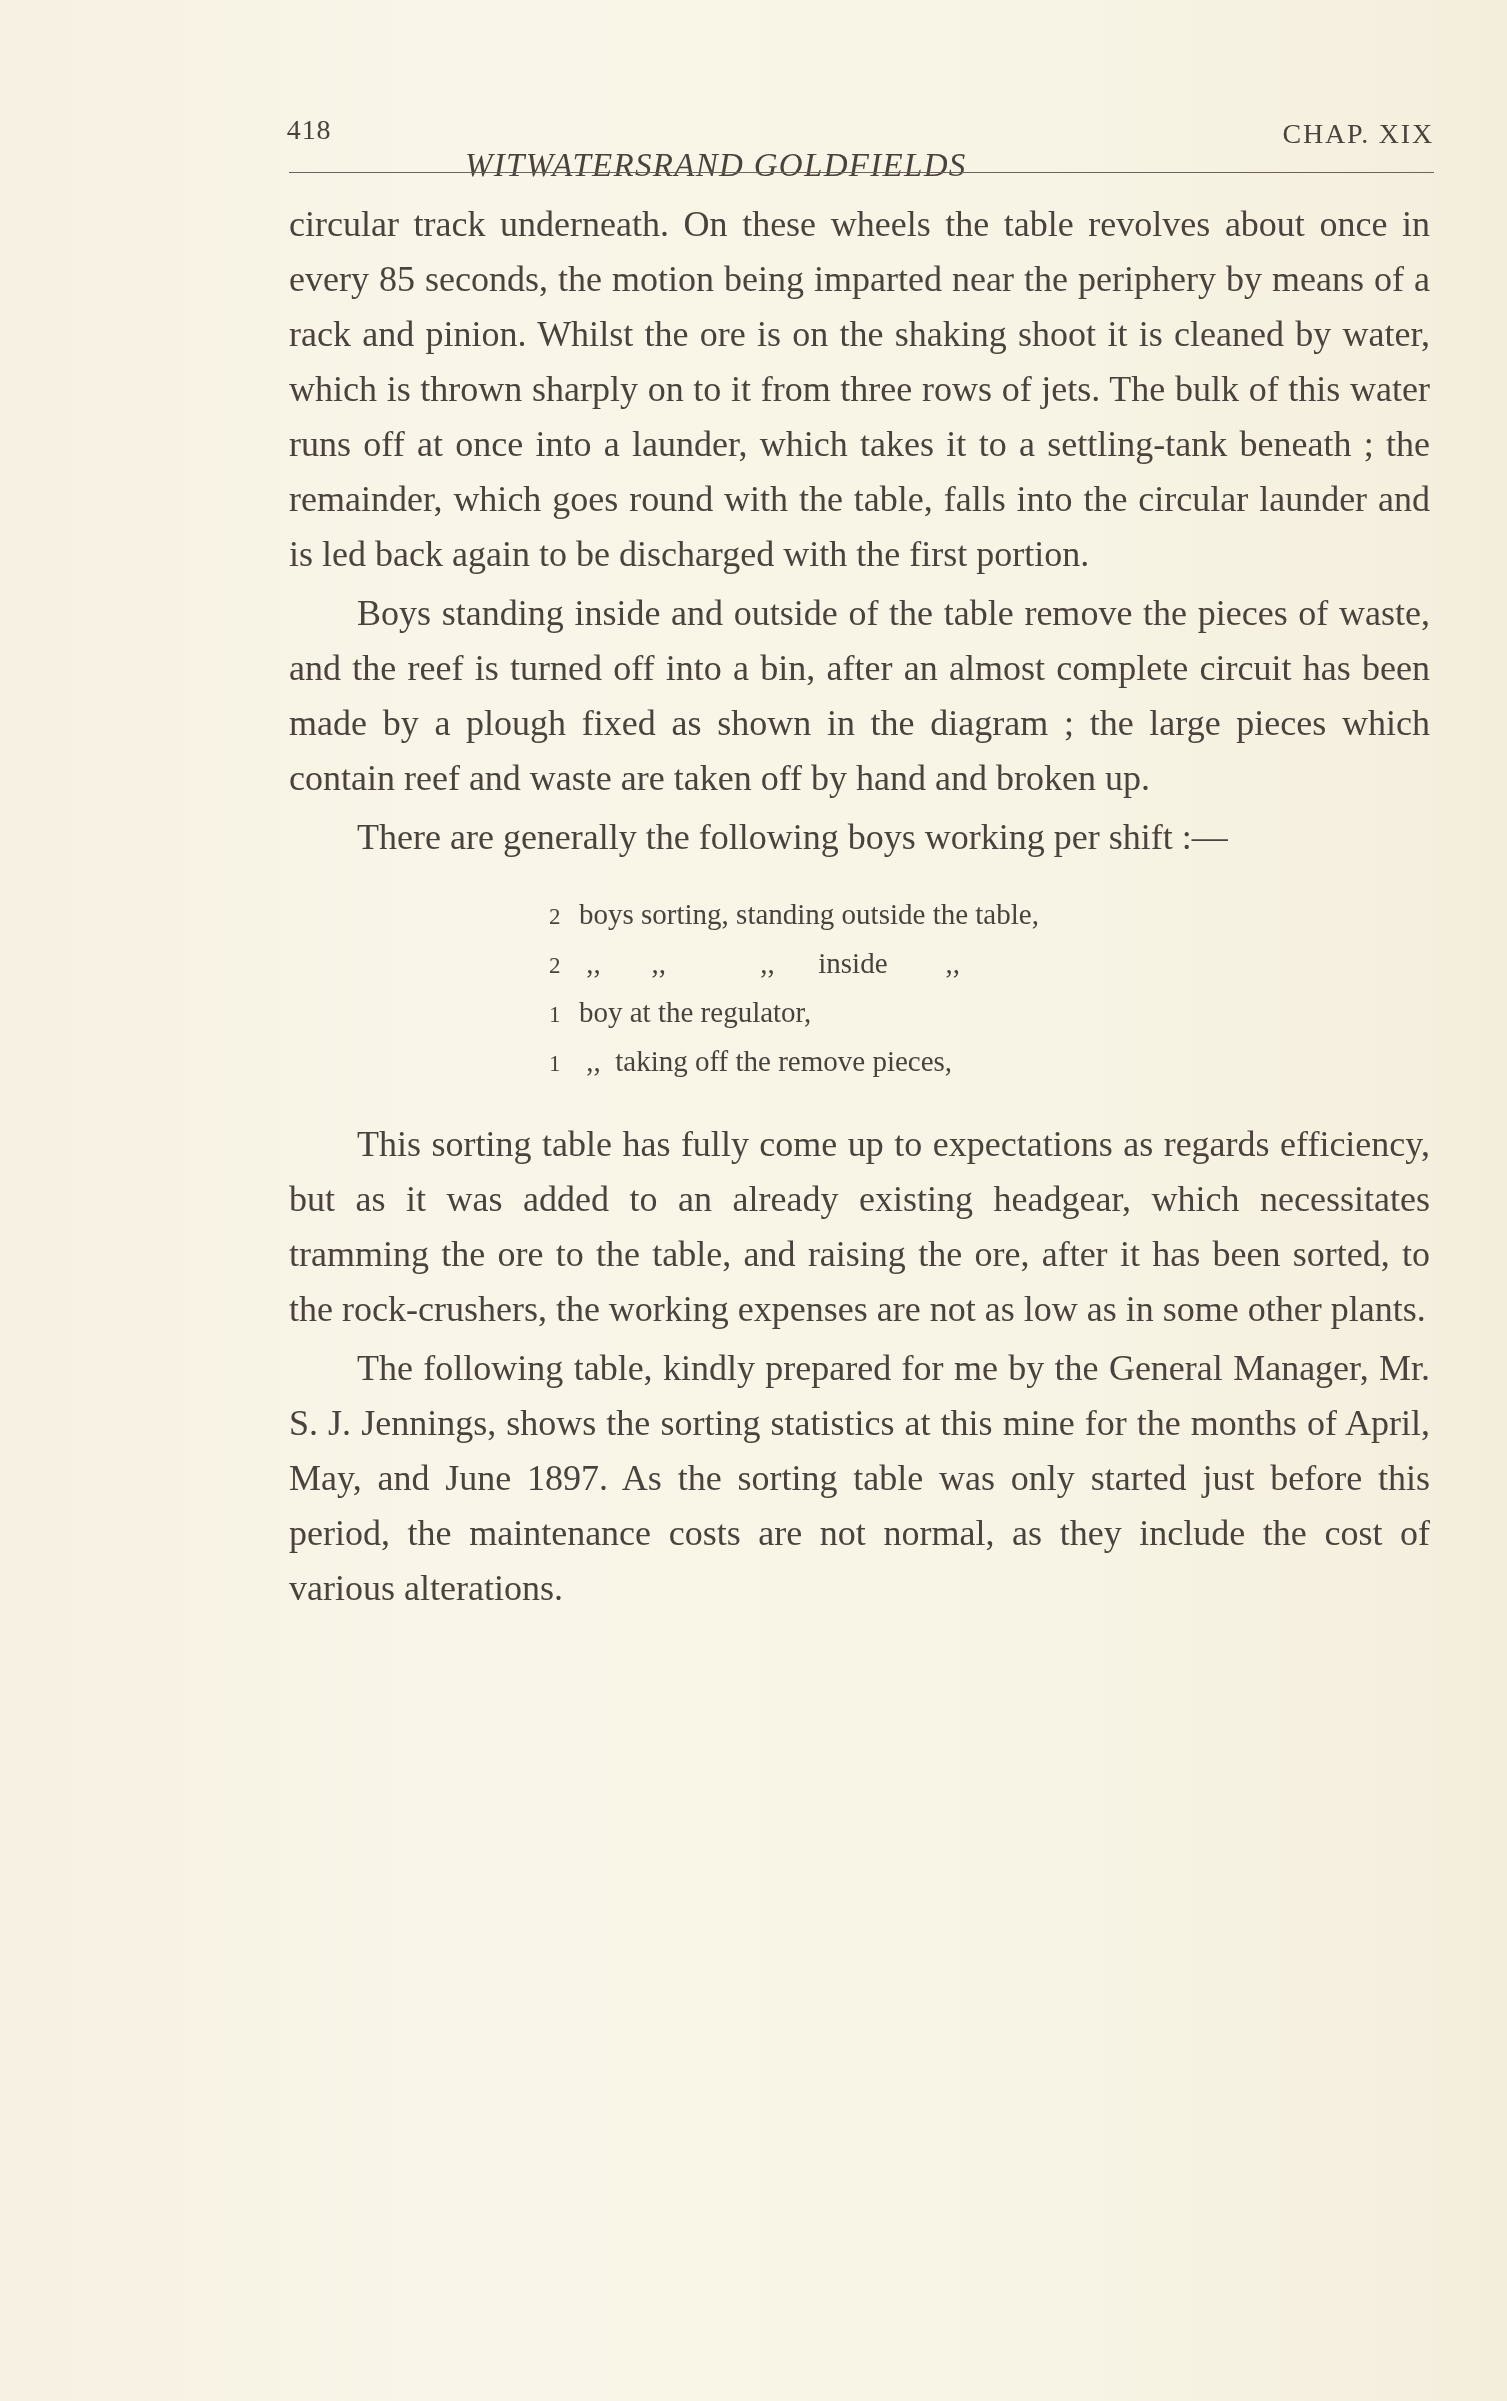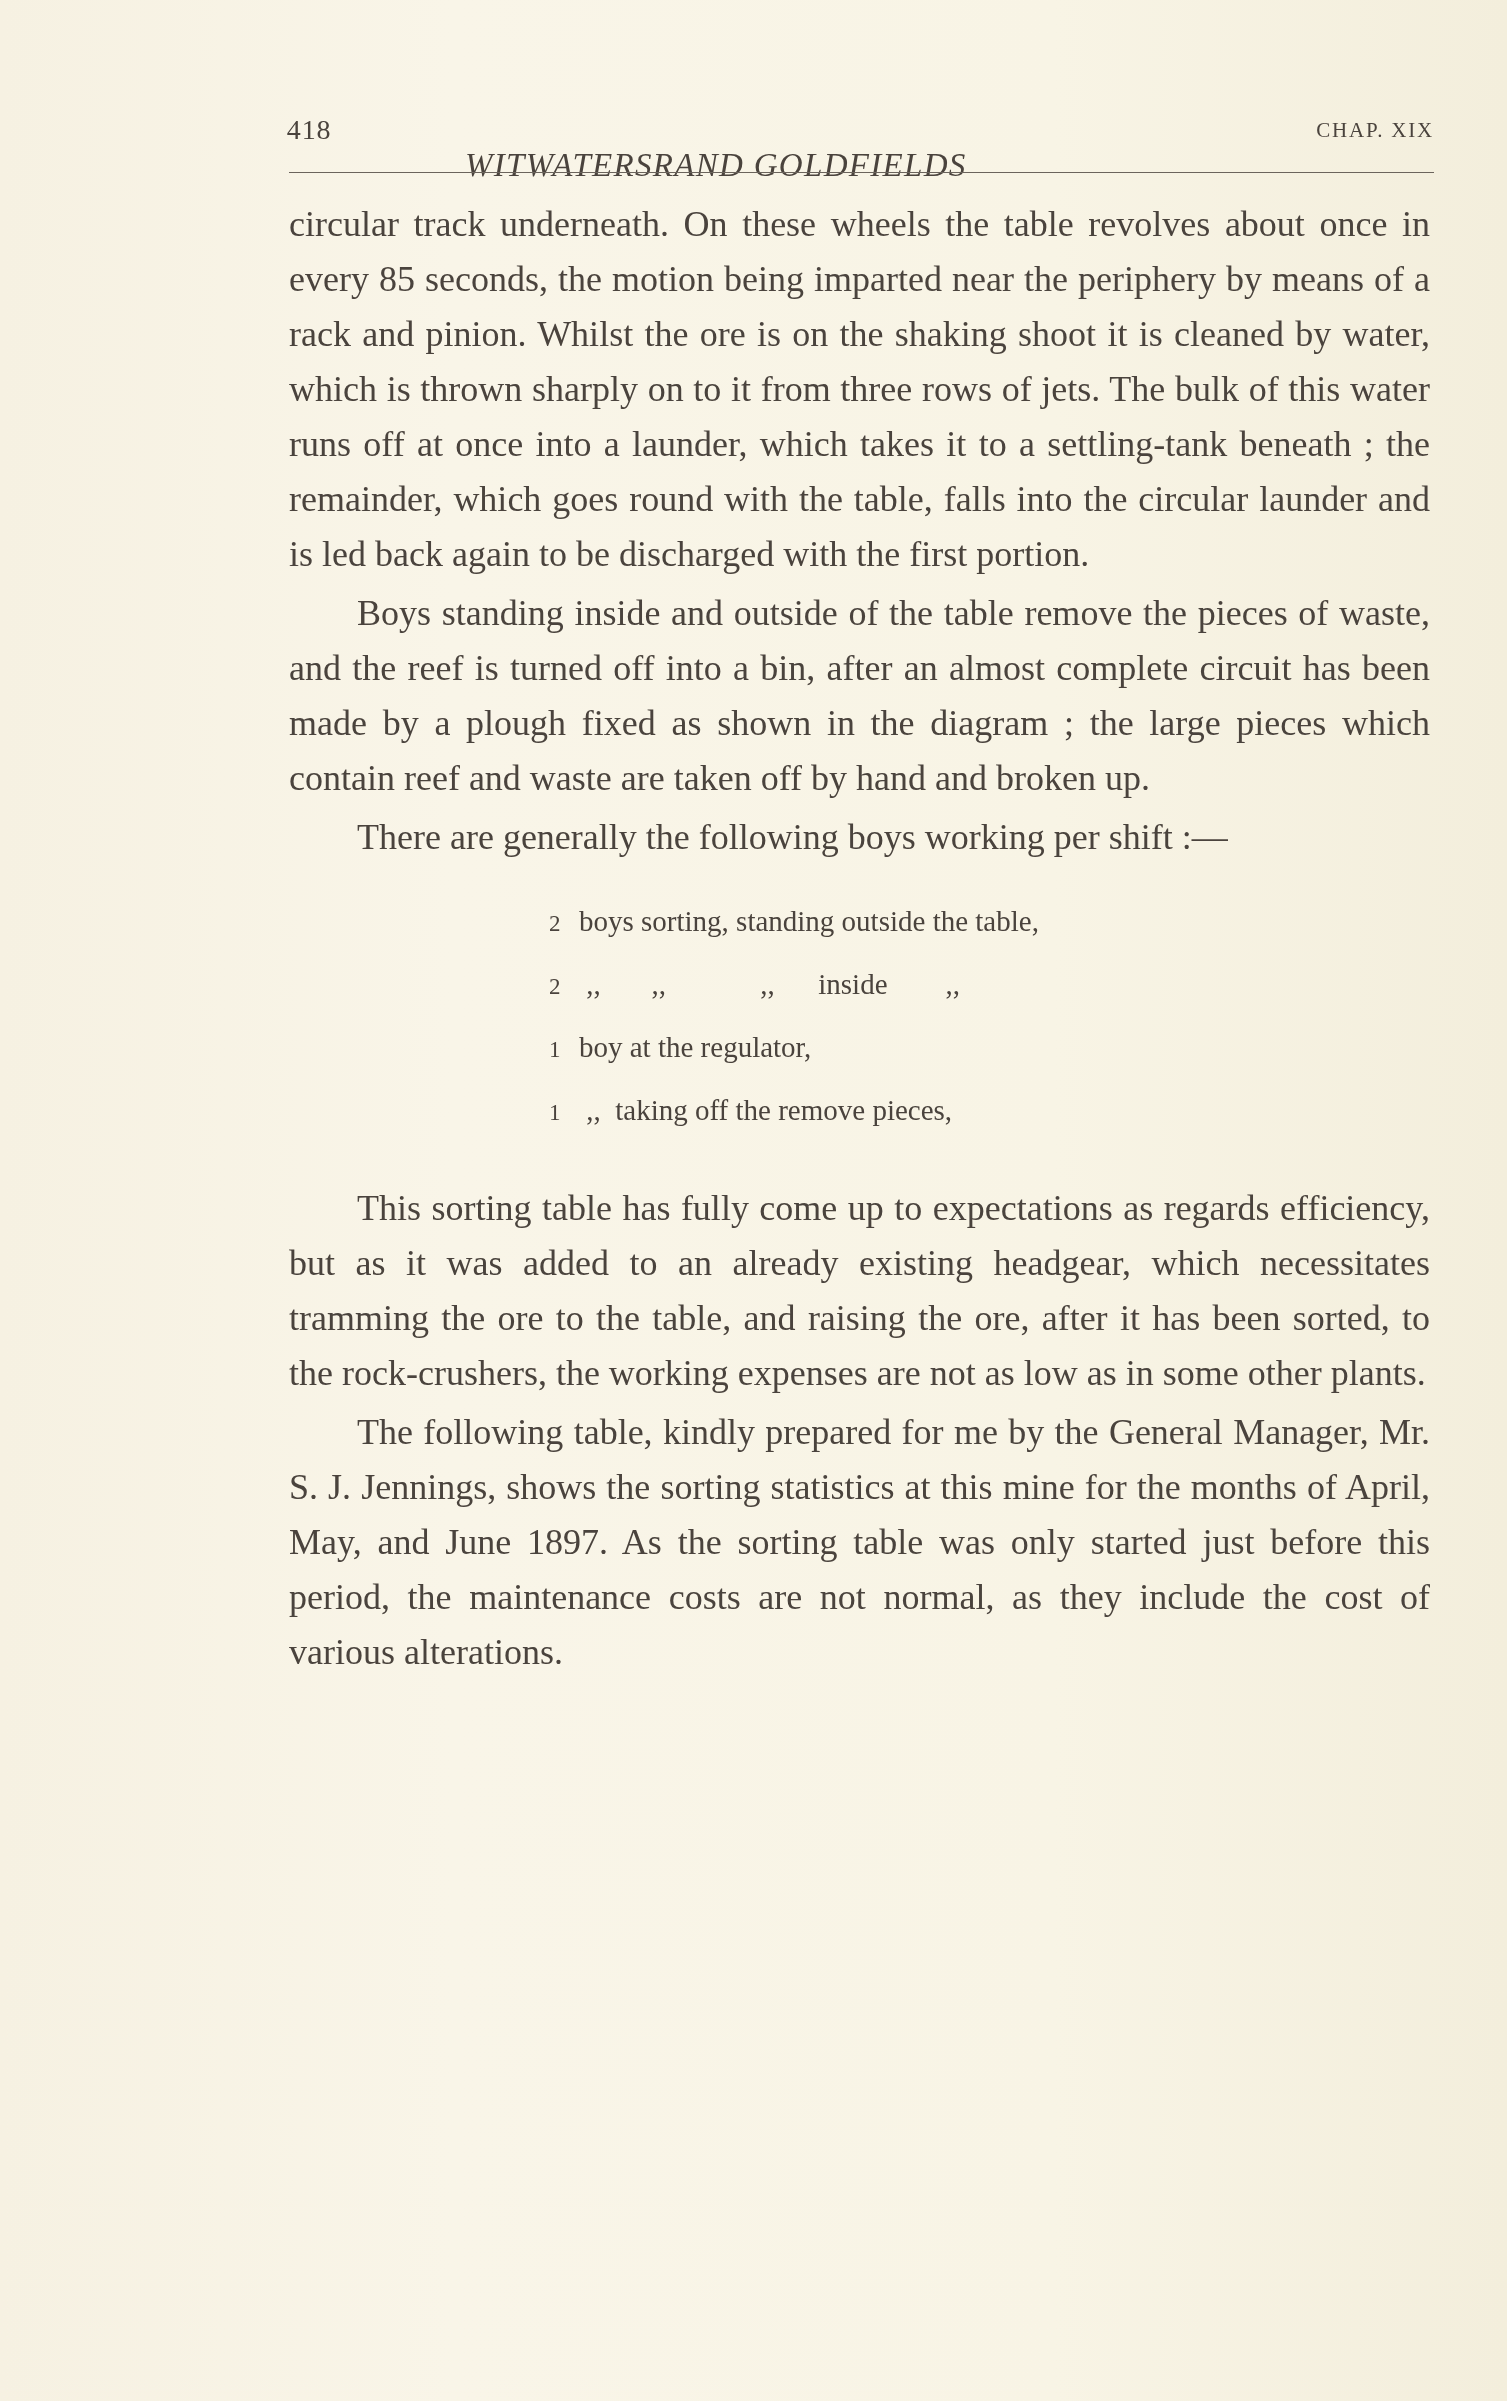--- a/index.html
+++ b/index.html
@@ -43,21 +43,21 @@
       top: 1.8px;
       font-size: 33px;
       font-style: italic;
       letter-spacing: 1.3px;
       margin-top: 36px;
     }
     .chapter {
       position: absolute;
       right: 0;
       top: 8.8px;
-      font-size: 21px;
+      font-size: 28px;
       letter-spacing: 1.8px;
     }
     .head-rule {
       position: absolute;
       top: 172px;
       left: 3.5px;
       width: 1145px;
       height: 0;
       border-top: 1.8px solid #6b645c;
     }
@@ -70,25 +70,25 @@
       line-height: 55px;
       text-align: justify;
     }
     .body-text p {
       margin: 4px;
     }
     .body-text p.indent {
       text-indent: 68px;
     }
     .shift-list {
-      margin: 26px 0 38px 264px;
+      margin: 26px 0 30px 264px;
       padding: 0;
       list-style: none;
       font-size: 29px;
-      line-height: 60px;
+      line-height: 47px;
     }
     .shift-list li {
       white-space: pre;
     }
     .shift-list .num {
       display: inline-block;
       width: 30px;
       font-size: 23px;
     }
   </style>

